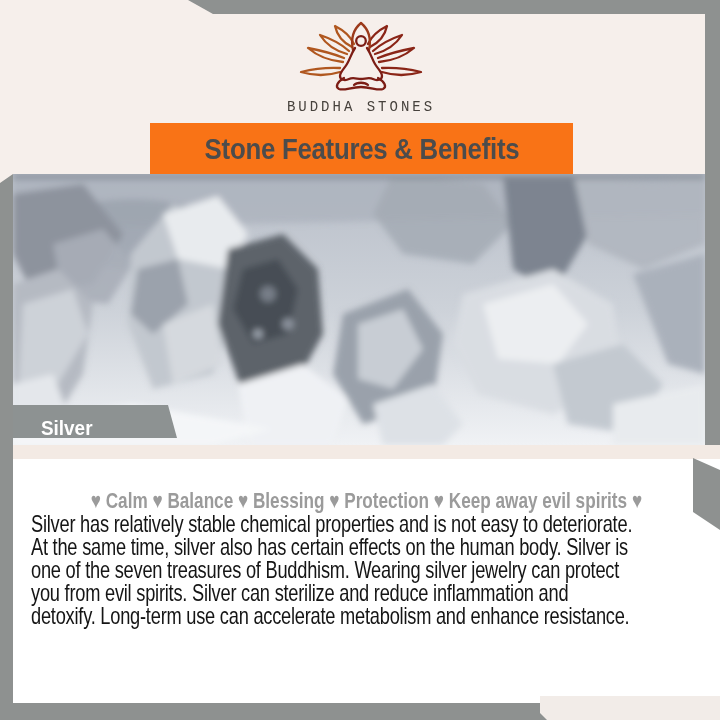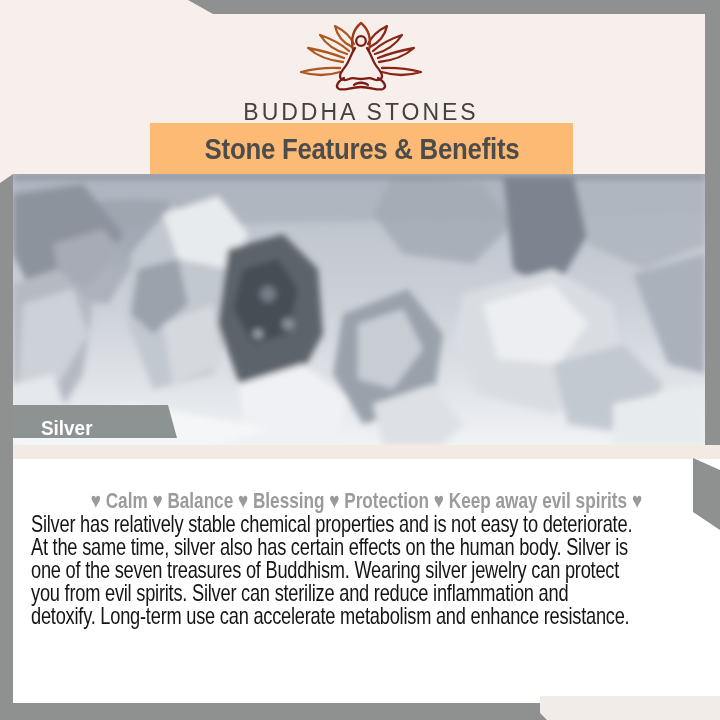--- a/index.html
+++ b/index.html
@@ -9,25 +9,25 @@
     font-family:"Liberation Sans", sans-serif;
   }
   
   .header-panel{
     position:absolute;left:0;top:0;width:720px;height:183px;background:#f6efeb;
     clip-path:polygon(0 0,188px 0,213px 14px,705px 14px,705px 174px,13px 174px,0 183px);
   }
   .logo{position:absolute;left:291px;top:21px;width:140px;height:78px;}
   .brand-name{
     position:absolute;left:151px;top:99px;width:420px;text-align:center;
-    font-family:Liberation Sans, sans-serif;font-size:23px;letter-spacing:3px;
+    font-family:Liberation Mono, monospace;font-size:14px;letter-spacing:3px;
     color:#46413c;white-space:nowrap;
   }
   .title-band{
-    position:absolute;left:150px;top:123px;width:423px;height:51px;background:#fdba74;
+    position:absolute;left:150px;top:123px;width:423px;height:51px;background:#f97316;
     display:flex;align-items:center;justify-content:center;
   }
   .title-text{
     font-size:30px;font-weight:bold;color:#4c4c4c;white-space:nowrap;
     transform:scaleX(.86);letter-spacing:-.3px;
   }
   
   .photo{position:absolute;left:13px;top:174px;width:692px;height:271px;background:#c9ced4;overflow:hidden;}
   .photo svg{position:absolute;left:0;top:0;width:100%;height:100%;}
   .photo-label{

